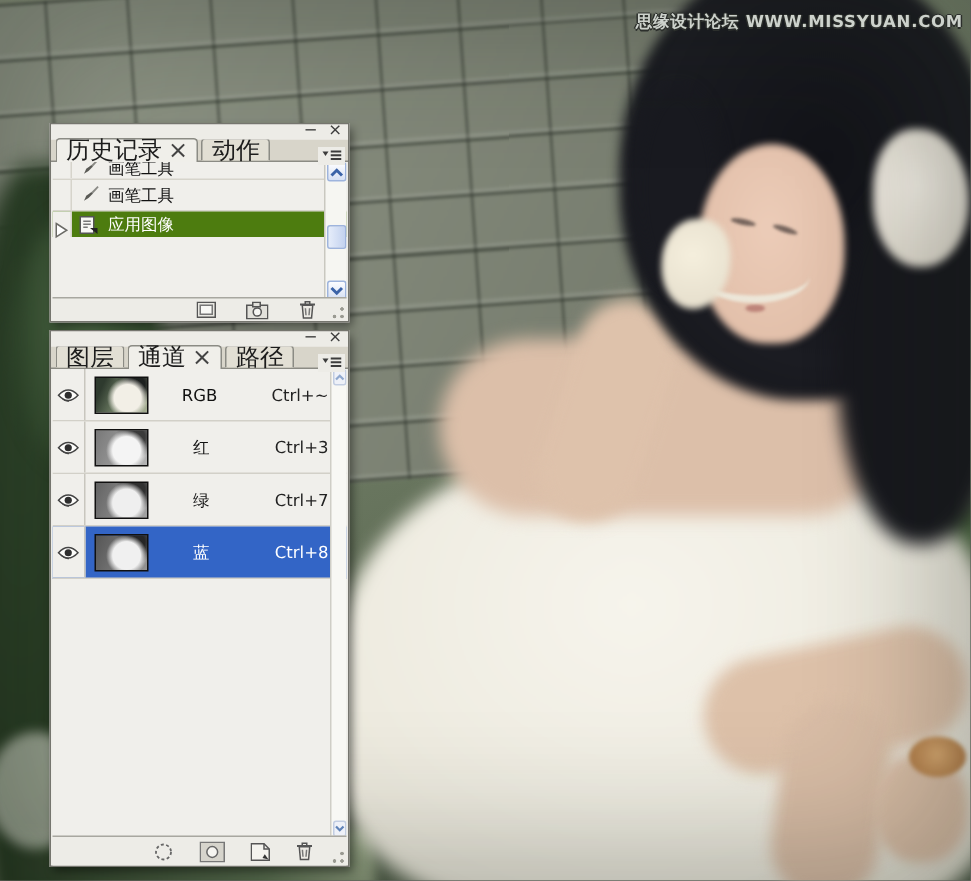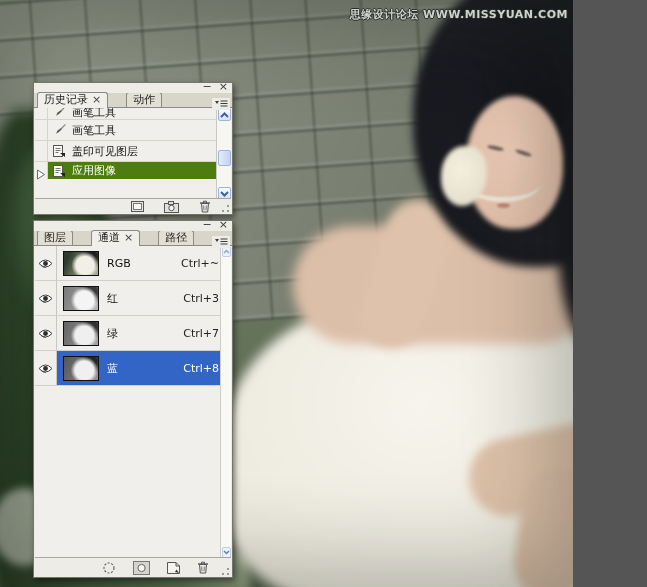--- a/index.html
+++ b/index.html
@@ -1,18 +1,18 @@
 <!DOCTYPE html>
 <html><head>
 <meta charset="utf-8">
 <style>
   * { margin:0; padding:0; box-sizing:border-box; }
   html,body { background:#555; }
   body { font-family:"DejaVu Sans","Liberation Sans",sans-serif; }
-  .stage { position:relative; width:573px; height:587px; overflow:hidden; background:#6f7a66; }
+  .stage { position:relative; width:647px; height:587px; overflow:hidden; background:#6f7a66; }
 
   
   .photo { position:absolute; inset:0; overflow:hidden; }
   .photo .dec { position:absolute; pointer-events:none; }
   .ph-base { inset:0; background:linear-gradient(160deg,#8d957f 0%,#74806a 35%,#5d6b53 65%,#44523f 100%); }
   .ph-wall { left:-15px; top:-15px; width:545px; height:335px; transform:rotate(-4deg);
     background-color:#868d7c;
     background-image:
       repeating-linear-gradient(0deg, rgba(42,48,40,.55) 0 2px, rgba(255,255,255,.10) 2px 5px, transparent 5px 37px),
       repeating-linear-gradient(90deg, rgba(42,48,40,.45) 0 2px, transparent 2px 55px),
@@ -72,21 +72,21 @@
     text-shadow:1px 0 0 #2c2f2c, -1px 0 0 #2c2f2c, 0 1px 0 #2c2f2c, 0 -1px 0 #2c2f2c; }
 
   
   .panel { position:absolute; left:33px; width:200px; background:#EDECE7;
     border:1px solid #75756e; box-shadow:2px 3px 6px rgba(0,0,0,.45); }
   .titlebar { height:10px; position:relative; background:#EDECE7; }
   .win-btns { position:absolute; right:4px; top:-1px; display:flex; gap:7px; }
   .win-btn { font-size:11px; line-height:10px; color:#3c3c3c; cursor:default; }
   .tabstrip { height:15px; background:#D8D5CA; border-bottom:1px solid #8b8b84;
     display:flex; align-items:flex-end; padding-left:3px; }
-  .tab { font-size:11px; line-height:12px; padding:1px 6px; margin-right:18px; color:#1c1c1c;
+  .tab { font-size:16px; line-height:12px; padding:1px 6px; margin-right:2px; color:#1c1c1c;
     background:#E2DFD4; border:1px solid #8b8b84; border-bottom:none; border-radius:3px 3px 0 0;
     display:flex; gap:4px; white-space:nowrap; }
   .tab.active { background:#F0EFEA; position:relative; top:1px; padding-bottom:2px; }
   .tab-close { color:#444; }
   .flyout { position:absolute; right:2px; top:15px; width:18px; height:12px; z-index:5;
     display:flex; align-items:center; justify-content:center; background:#EDECE7; }
   .list { position:relative; margin:0 1px; background:#F0EFEB; overflow:hidden; }
   .pfooter { position:absolute; bottom:0; left:1px; right:1px; background:#EDECE7;
     border-top:1px solid #a8a7a0; display:flex; justify-content:flex-end; align-items:center; }
   .grip { position:absolute; right:1px; bottom:1px; width:9px; height:9px;
@@ -114,21 +114,21 @@
   .sbtn { position:absolute; left:1px; width:13px; height:13px; border:1px solid #9eb4dd;
     border-radius:2px; background:linear-gradient(#fdfdff,#d6e0f4); display:flex;
     align-items:center; justify-content:center; }
   .sbtn.up { top:0; } .sbtn.down { bottom:0; }
   .sthumb { position:absolute; left:1px; top:42px; width:13px; height:16px;
     background:linear-gradient(90deg,#e6edfa,#c3d2ef); border:1px solid #9eb4dd; border-radius:2px; }
   .history-panel .pfooter { height:16px; gap:20px; padding-right:20px; }
 
   
   .channels-panel { top:220px; height:358px; }
-  .channels-panel .list { height:312px; }
+  .channels-panel .list { height:312px;text-align:center; }
   .c-row { height:35px; display:flex; align-items:center; border-bottom:1px solid #D2D0C8;
     padding-right:12px; }
   .c-row.selected { background:#3365C6; }
   .c-row.selected .c-name, .c-row.selected .c-key { color:#fff; }
   .c-eye { width:22px; align-self:stretch; flex:none; border-right:1px solid #C8C6BE;
     background:#F0EFEB; display:flex; align-items:center; justify-content:center; }
   .c-thumb { width:36px; height:25px; flex:none; margin-left:6px; border:1px solid #101010; }
   .thumb-rgb { background:
       radial-gradient(circle at 62% 58%, #f2efe6 0 36%, rgba(242,239,230,0) 55%),
       radial-gradient(circle at 80% 18%, rgba(18,20,22,.9) 0 16%, transparent 42%),
@@ -228,31 +228,20 @@
       <div class="h-row">
         <span class="h-src"></span>
         <span class="h-icon">
           <svg width="14" height="14" viewBox="0 0 14 14">
               <path d="M8.5 5.5 L13 1 L13.8 1.8 L9.5 6.5 Z" fill="#8a8a85"></path>
               <path d="M5.5 7.5 L8.8 5.2 L9.8 6.2 L7 9 L4 10.8 Z" fill="#5a5a55"></path>
             </svg>
         </span>
         <span class="h-label">画笔工具</span>
       </div>
-      <div class="h-row">
-        <span class="h-src"></span>
-        <span class="h-icon">
-          <svg width="14" height="14" viewBox="0 0 14 14">
-              <rect x="1.5" y="1.5" width="9" height="11" fill="#f7f7f4" stroke="#555"></rect>
-              <path d="M3.5 4.5h5M3.5 6.5h5M3.5 8.5h3" stroke="#777" stroke-width="1"></path>
-              <path d="M8 9 L13 9 L13 13 Z" fill="#222"></path>
-            </svg>
-        </span>
-        <span class="h-label">盖印可见图层</span>
-      </div>
       <div class="h-row selected">
         <span class="h-src">
           <span class="h-ptr">
             <svg width="10" height="11" viewBox="0 0 10 11">
                 <path d="M1.5 1 L8.5 5.5 L1.5 10 Z" fill="#fff" stroke="#6b6b66"></path>
               </svg>
           </span>
         </span>
         <span class="h-icon">
           <svg width="14" height="14" viewBox="0 0 14 14">

